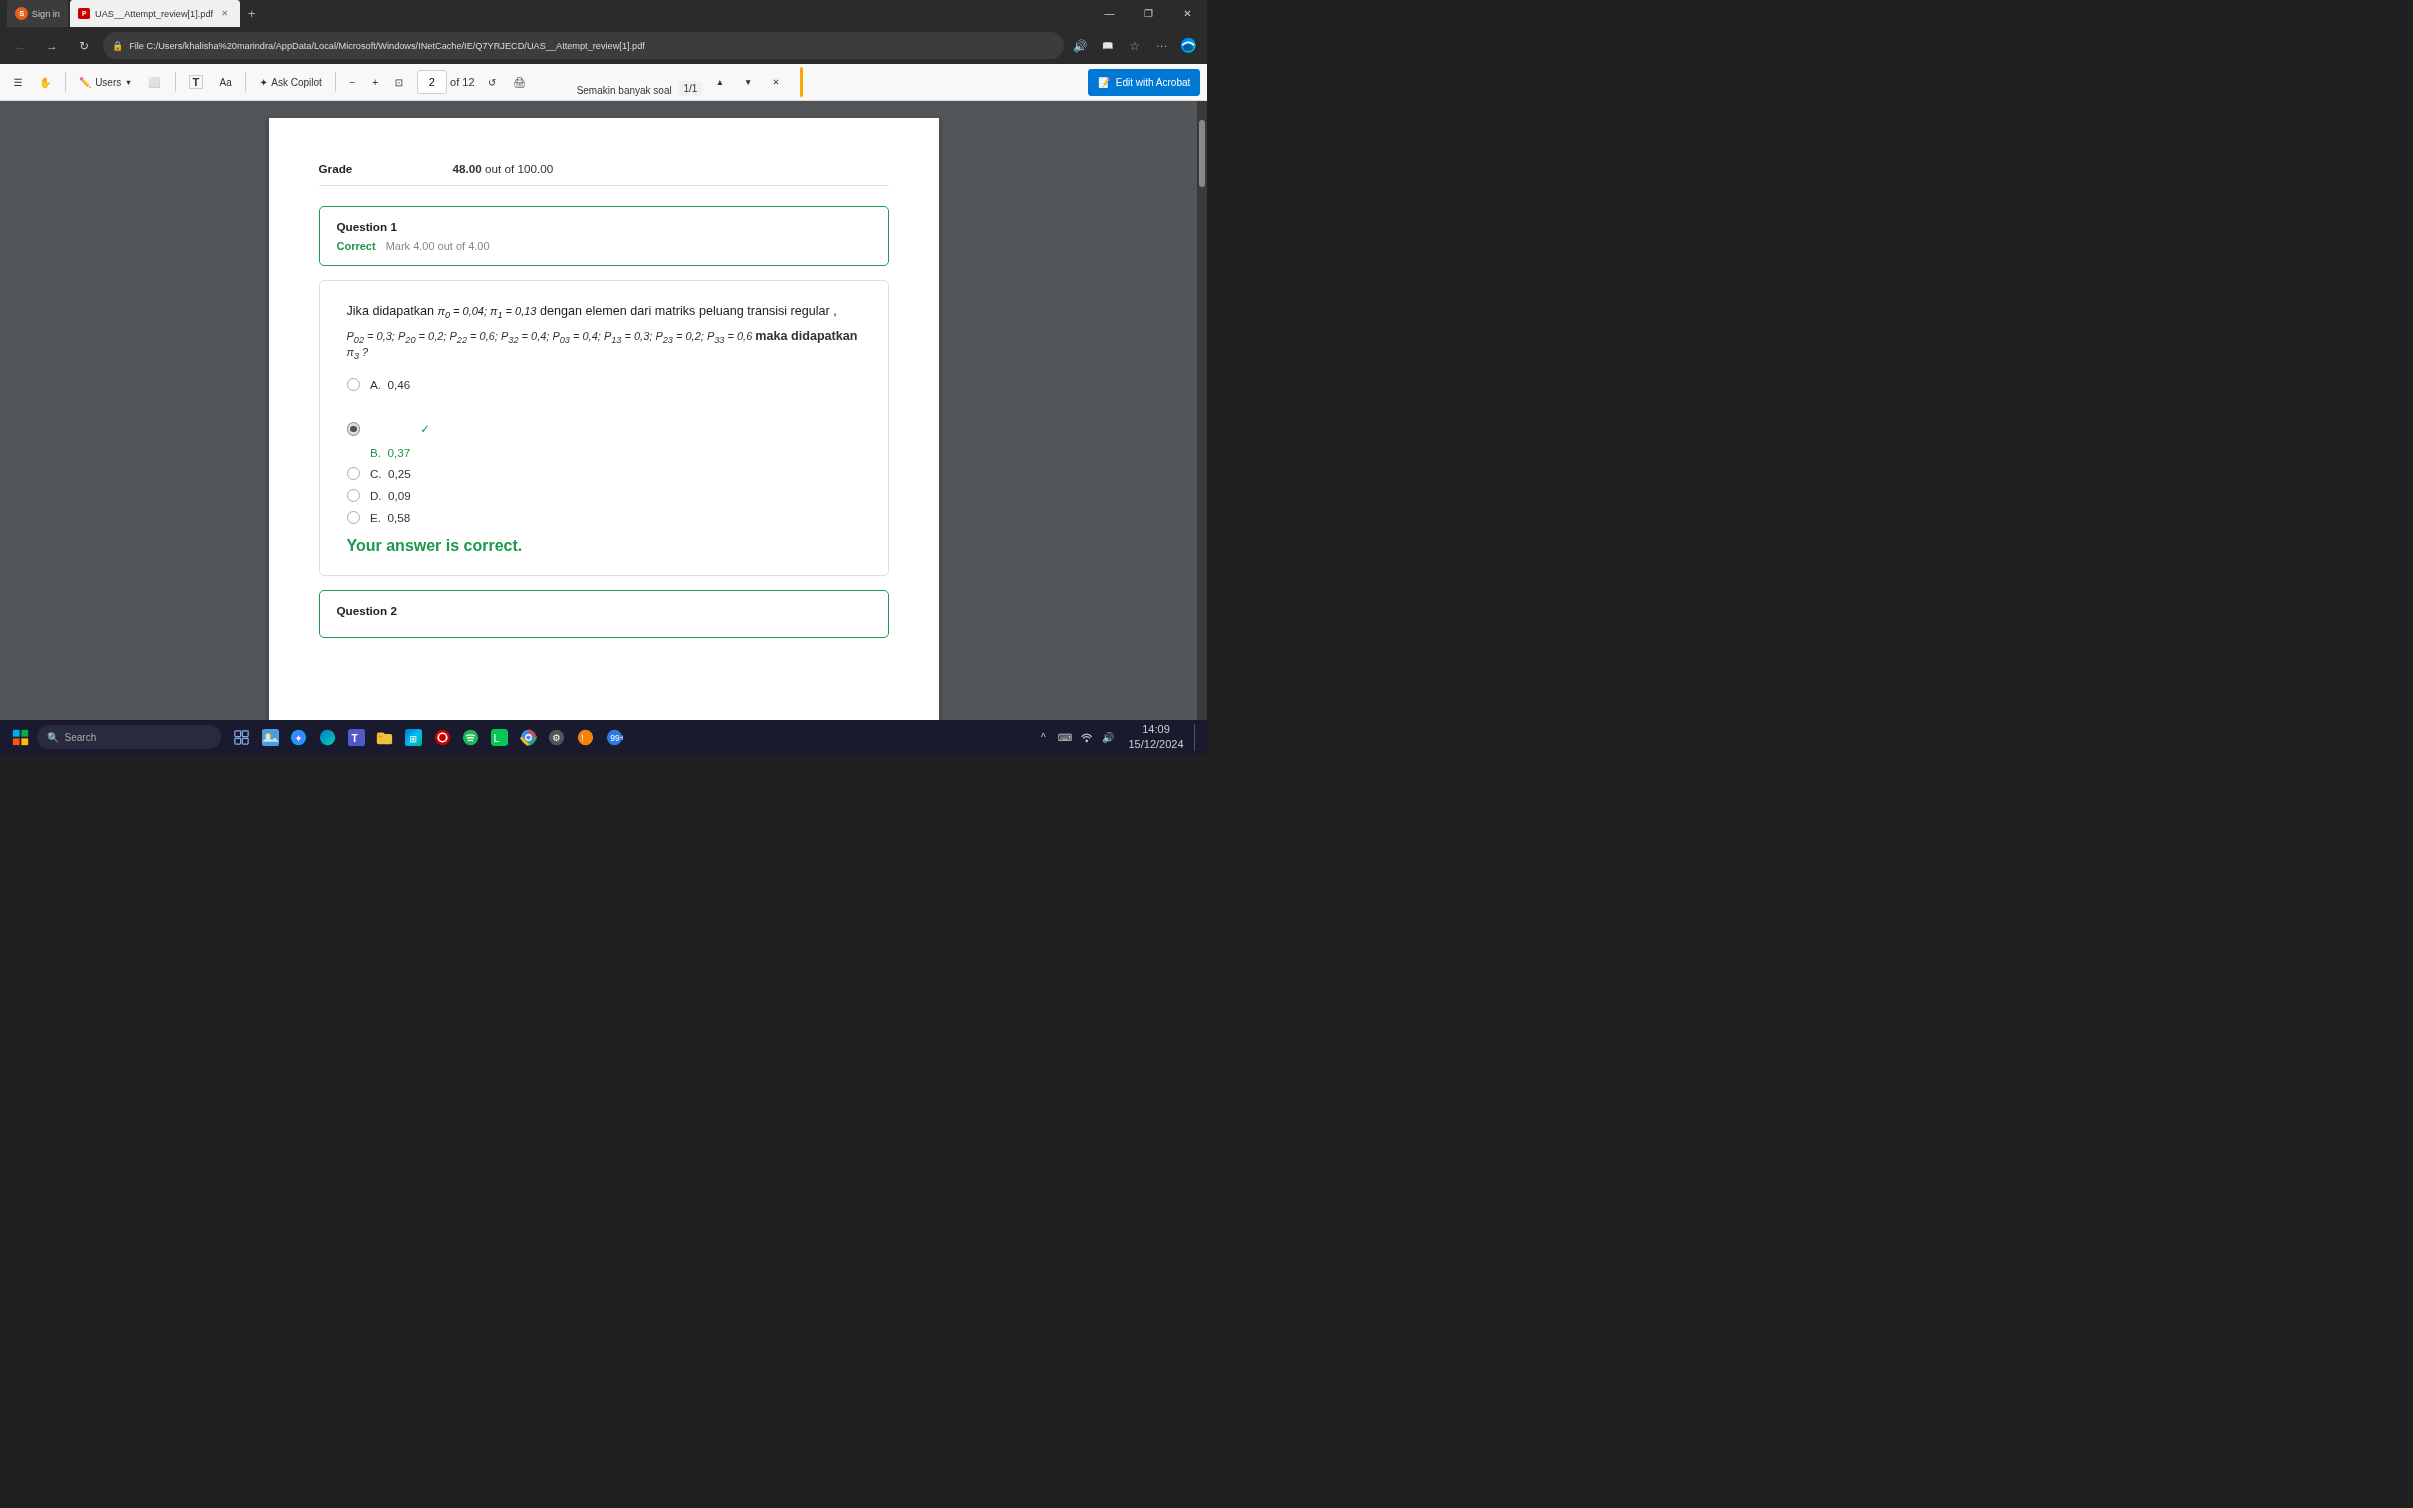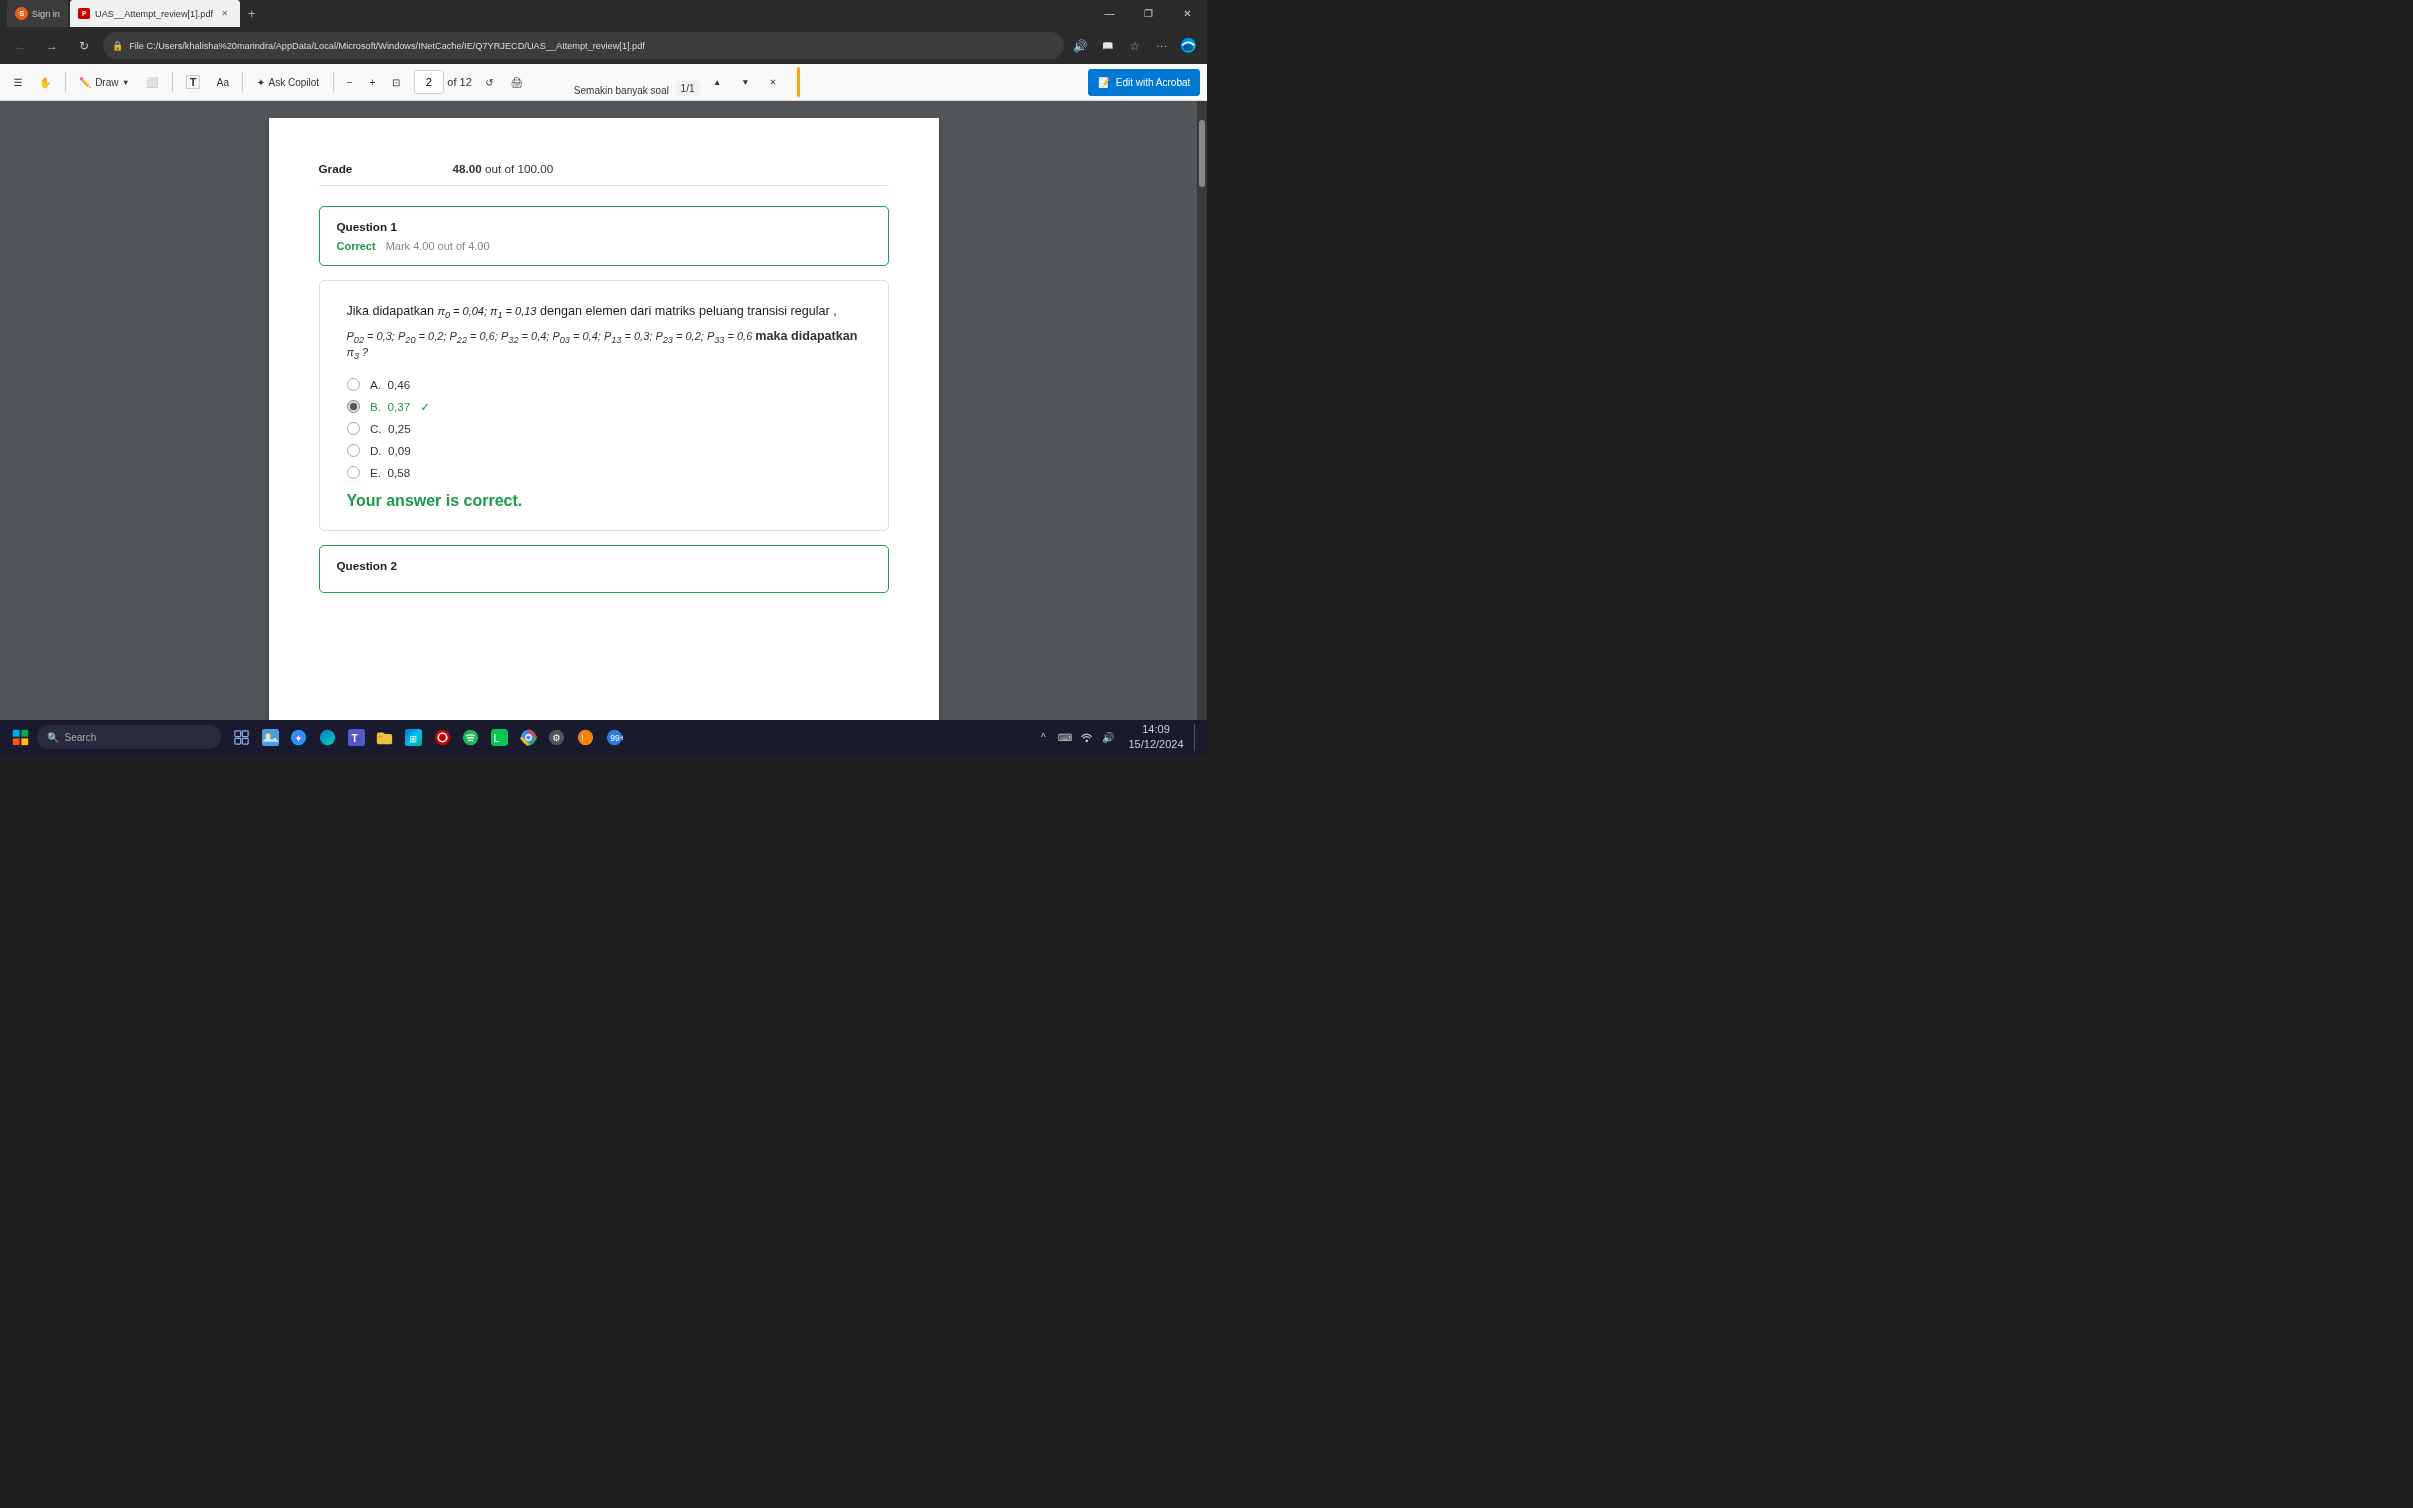--- a/index.html
+++ b/index.html
@@ -299,20 +299,21 @@
       border-color: #888;
       background: #ddd;
     }
     .radio-inner {
       width: 6.7px; height: 6.7px;
       border-radius: 50%;
       background: #555;
     }
     .option-correct {
       color: #1a9a4a;
+      margin-top: 46px;
     }
     .check-mark {
       color: #1a9a4a;
       font-size: 11.7px;
     }
     .answer-correct-msg {
       color: #1a9a4a;
       font-weight: bold;
       font-size: 16px;
       margin-top: 13.4px;
@@ -465,21 +466,21 @@
 <div class="pdf-toolbar">
   <button class="pdf-tool-btn">
     <span>☰</span>
   </button>
   <button class="pdf-tool-btn">
     <span>✋</span>
   </button>
   <div class="pdf-tool-separator"></div>
   <button class="pdf-tool-btn">
     <span>✏️</span>
-    <span>Draw</span>
+    <span>Users</span>
     <span style="font-size:7.5px;">▼</span>
   </button>
   <button class="pdf-tool-btn">
     <span>⬜</span>
   </button>
   <div class="pdf-tool-separator"></div>
   <button class="pdf-tool-btn">
     <span style="font-weight:bold; font-size:11px; border:0.8px solid #ccc; padding:0 2.5px;">T</span>
   </button>
   <button class="pdf-tool-btn">

